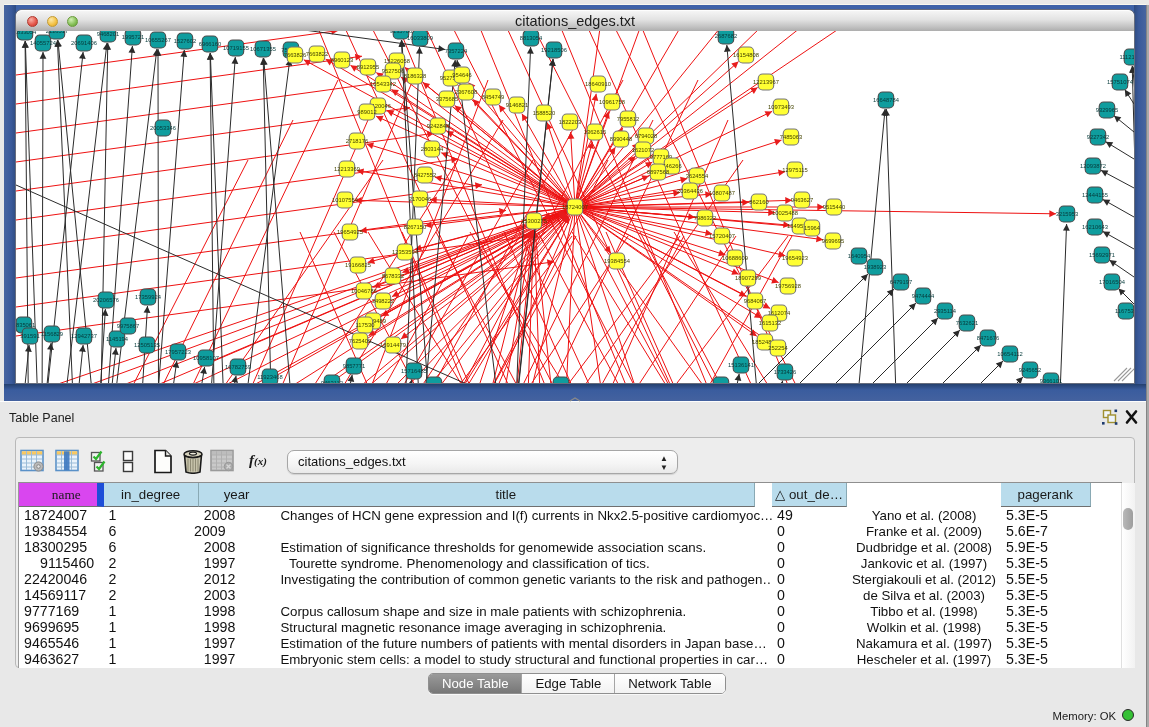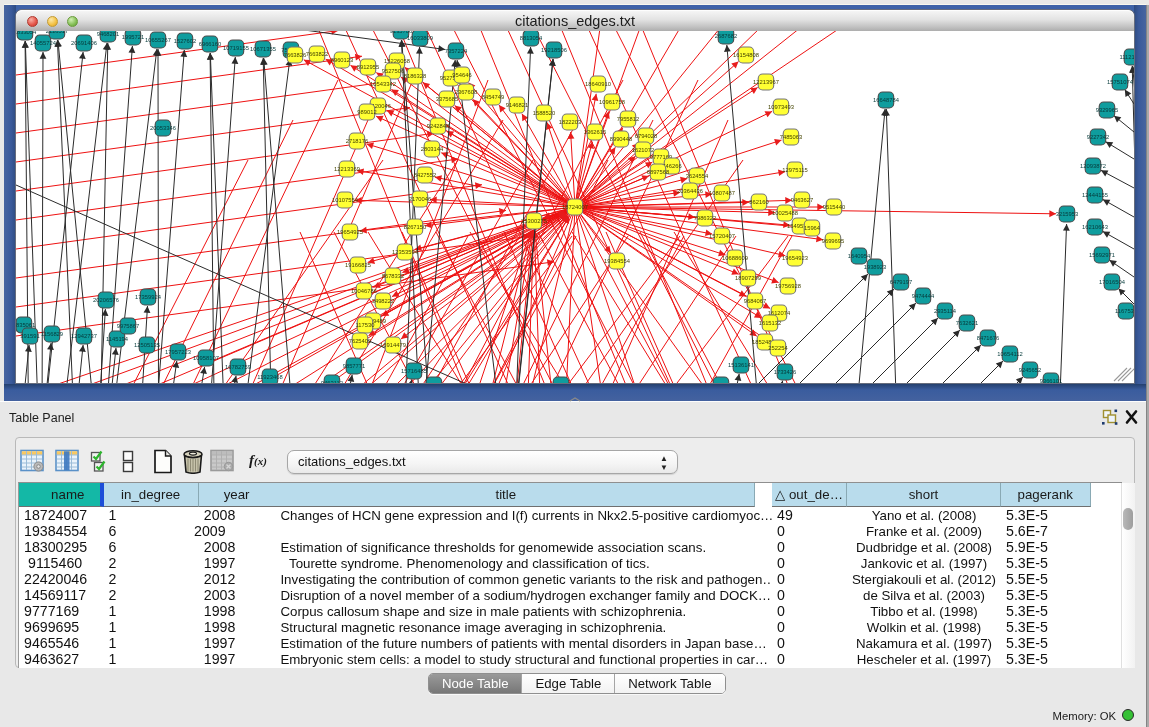--- a/index.html
+++ b/index.html
@@ -37,21 +37,21 @@
   border:1px solid #a6a6a6; border-radius:7px; font-size:13px; color:#111;
   line-height:22px; box-shadow:0 1px 1px rgba(0,0,0,.12); }
 #dd .ar { position:absolute; right:9px; top:0; height:22px; font-size:8px; color:#222;
   line-height:9px; padding-top:3px; text-align:center; }
 
 #tbl { left:18px; top:482px; width:1103.5px; height:186px; background:#fff;
   border-top:1px solid #8f8f8f; border-left:1px solid #9a9a9a; overflow:hidden; }
 .hc { position:absolute; top:0; height:23.5px; border-right:1px solid #89a9b4;
   border-bottom:1px solid #6f6f6f; background:#b9dcec; font-size:13.3px; color:#1a1a1a;
   text-align:center; line-height:23px; }
-.hc.g { background:#14b8a6; border-right:4px solid #1d4ed8; padding-left:17px; }
+.hc.g { background:#d946ef; border-right:7px solid #1d4ed8; padding-left:17px;font-family:Liberation Serif, serif; }
 #hdrrow { position:absolute; left:0; top:0; width:1071.5px; height:23.5px; }
 #rows { position:absolute; left:0; top:24.5px; }
 .row { position:relative; width:1071.5px; height:16px; }
 .c { position:absolute; top:0; height:16px; font-size:14.2px; color:#111;
   white-space:nowrap; overflow:hidden; padding-left:5px; line-height:15.5px; }
 .c.ctr { text-align:center; padding-left:0; }
 .c.txt { font-size:13.3px; }
 
 #sbar { left:1121px; top:483px; width:13.5px; height:185px; background:linear-gradient(90deg,#ffffff,#f2f2f2); border-left:1px solid #e0e0e0; }
 #thumb { left:1122.5px; top:508px; width:10px; height:22px; background:linear-gradient(90deg,#b9b9b9,#9d9d9d); border-radius:5px; }
@@ -1117,21 +1117,20 @@
   </svg>
 <div style="position:absolute;left:249px;top:452px;width:26px;height:20px;font:italic bold 15px 'Liberation Serif',serif;color:#1a1a1a">f<span style="font-size:11px">(x)</span></div>
 <div class="abs" id="dd">citations_edges.txt<div class="ar">▲<br>▼</div></div>
 <div class="abs" id="tbl">
   <div id="hdrrow">
       <div class="hc g" style="left:0px;width:84.5px">name</div>
       <div class="hc b" style="left:84.5px;width:95.3px">in_degree</div>
       <div class="hc b" style="left:179.8px;width:76.6px">year</div>
       <div class="hc b" style="left:239px;width:496.6px">title</div>
       <div class="hc b" style="left:753px;width:75.0px">△ out_de…</div>
-      <div class="hc b" style="left:828px;width:154.0px">short</div>
       <div class="hc b" style="left:982px;width:89.5px">pagerank</div>
     </div>
   <div id="rows">
 <div class="row">
         <div class="c" style="left:0px;width:84.5px">18724007</div>
         <div class="c" style="left:84.5px;width:95.3px">1</div>
         <div class="c" style="left:179.8px;width:76.6px">2008</div>
         <div class="c txt" style="left:256.4px;width:496.6px">Changes of HCN gene expression and I(f) currents in Nkx2.5-positive cardiomyoc…</div>
         <div class="c" style="left:753px;width:75.0px">49</div>
         <div class="c ctr txt" style="left:828px;width:154.0px">Yano et al. (2008)</div>
@@ -1148,42 +1147,41 @@
 <div class="row">
         <div class="c" style="left:0px;width:84.5px">18300295</div>
         <div class="c" style="left:84.5px;width:95.3px">6</div>
         <div class="c" style="left:179.8px;width:76.6px">2008</div>
         <div class="c txt" style="left:256.4px;width:496.6px">Estimation of significance thresholds for genomewide association scans.</div>
         <div class="c" style="left:753px;width:75.0px">0</div>
         <div class="c ctr txt" style="left:828px;width:154.0px">Dudbridge et al. (2008)</div>
         <div class="c" style="left:982px;width:89.5px">5.9E-5</div>
       </div>
 <div class="row">
-        <div class="c" style="left:4px;width:84.5px">9115460</div>
+        <div class="c" style="left:16px;width:84.5px">9115460</div>
         <div class="c" style="left:84.5px;width:95.3px">2</div>
         <div class="c" style="left:179.8px;width:76.6px">1997</div>
         <div class="c txt" style="left:265px;width:496.6px">Tourette syndrome. Phenomenology and classification of tics.</div>
         <div class="c" style="left:753px;width:75.0px">0</div>
         <div class="c ctr txt" style="left:828px;width:154.0px">Jankovic et al. (1997)</div>
         <div class="c" style="left:982px;width:89.5px">5.3E-5</div>
       </div>
 <div class="row">
         <div class="c" style="left:0px;width:84.5px">22420046</div>
         <div class="c" style="left:84.5px;width:95.3px">2</div>
         <div class="c" style="left:179.8px;width:76.6px">2012</div>
         <div class="c txt" style="left:256.4px;width:496.6px">Investigating the contribution of common genetic variants to the risk and pathogen…</div>
         <div class="c" style="left:753px;width:75.0px">0</div>
         <div class="c ctr txt" style="left:828px;width:154.0px">Stergiakouli et al. (2012)</div>
         <div class="c" style="left:982px;width:89.5px">5.5E-5</div>
       </div>
 <div class="row">
         <div class="c" style="left:0px;width:84.5px">14569117</div>
         <div class="c" style="left:84.5px;width:95.3px">2</div>
         <div class="c" style="left:179.8px;width:76.6px">2003</div>
-        <div class="c txt" style="left:256.4px;width:496.6px">Disruption of a novel member of a sodium/hydrogen exchanger family and DOCK…</div>
         <div class="c" style="left:753px;width:75.0px">0</div>
         <div class="c ctr txt" style="left:828px;width:154.0px">de Silva et al. (2003)</div>
         <div class="c" style="left:982px;width:89.5px">5.3E-5</div>
       </div>
 <div class="row">
         <div class="c" style="left:0px;width:84.5px">9777169</div>
         <div class="c" style="left:84.5px;width:95.3px">1</div>
         <div class="c" style="left:179.8px;width:76.6px">1998</div>
         <div class="c txt" style="left:256.4px;width:496.6px">Corpus callosum shape and size in male patients with schizophrenia.</div>
         <div class="c" style="left:753px;width:75.0px">0</div>

